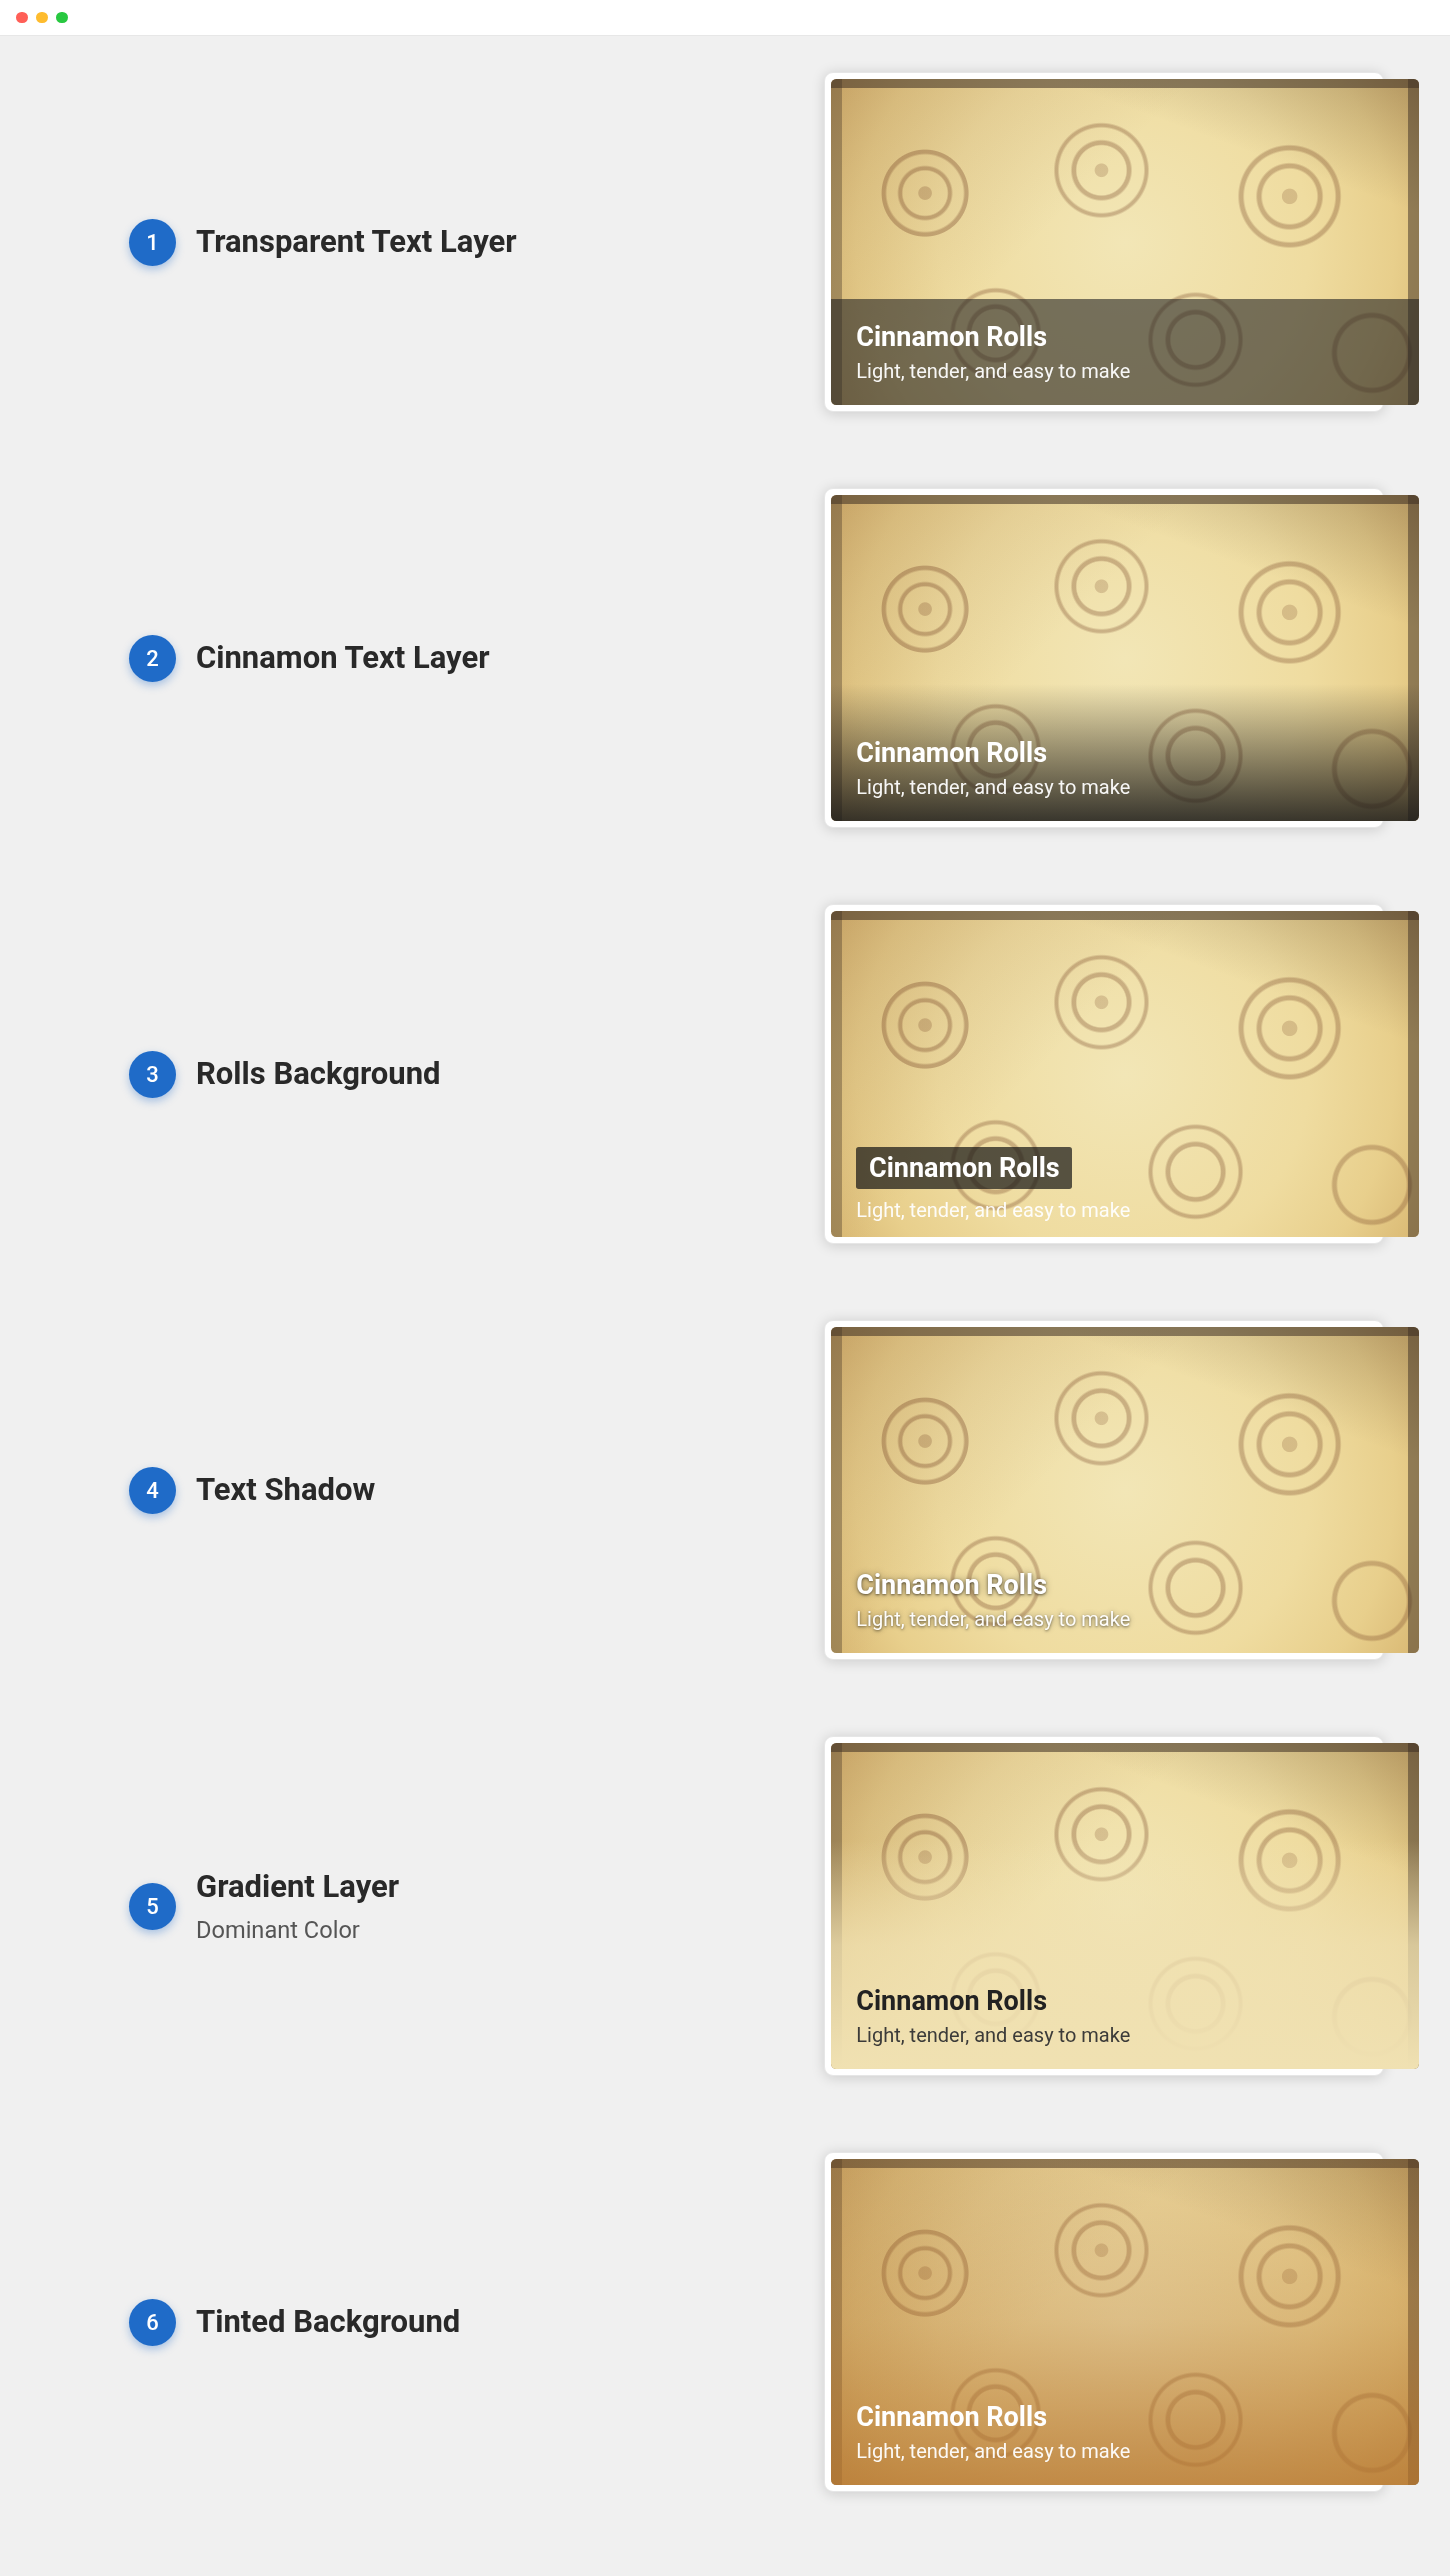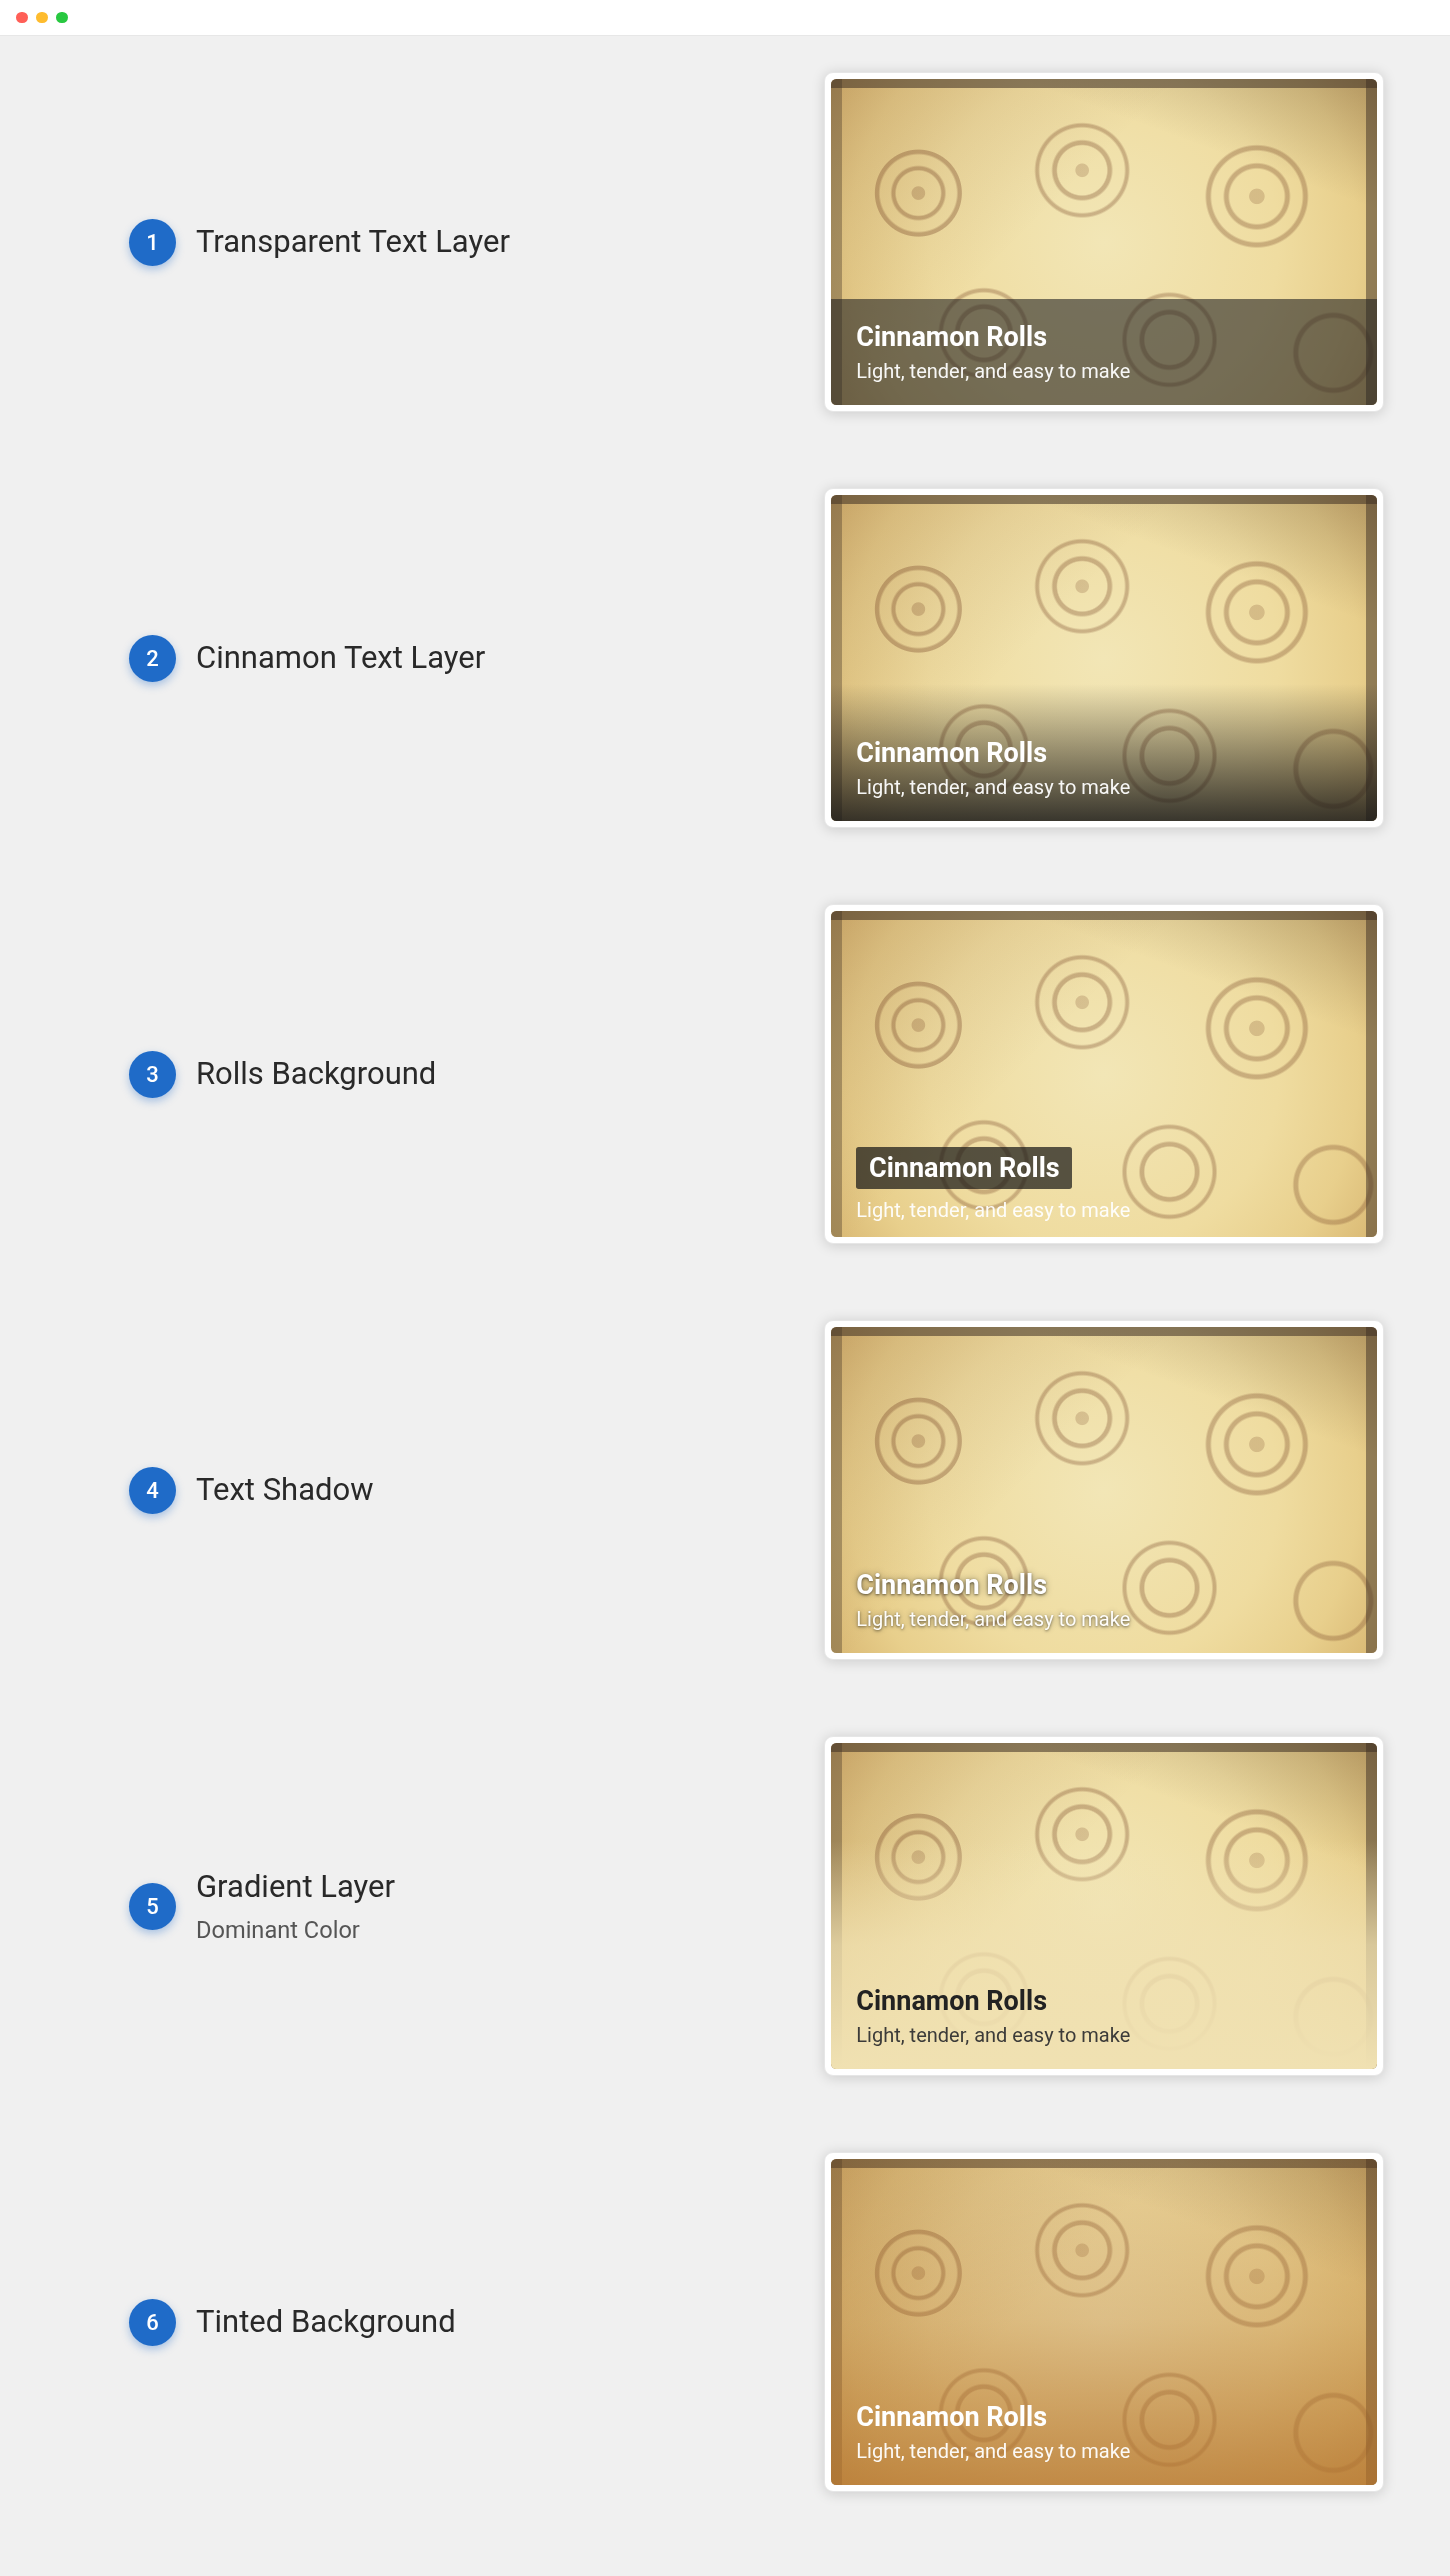--- a/index.html
+++ b/index.html
@@ -60,38 +60,39 @@
   .badge{
     width:47px;height:47px;border-radius:50%;
     background:var(--badge);
     color:#fff;
     display:flex;align-items:center;justify-content:center;
     font-size:22px;font-weight:500;
     box-shadow:0 3.6px 9px rgba(31,107,200,.35);
     flex-shrink:0;
   }
   .label-texts{display:flex;flex-direction:column}
-  .label-title{font-size:31px;font-weight:400;color:var(--text);line-height:1.25}
+  .label-title{font-size:31px;font-weight:700;color:var(--text);line-height:1.25}
   .label-sub{font-size:23.6px;color:var(--muted);margin-top:9px}
 
   
   .card{
     width:560px;height:340px;
     border-radius:9px;
     background:#fff;
     padding:6.3px;
     box-sizing:border-box;
     box-shadow:0 1.8px 12.7px rgba(0,0,0,.15);
     border:0.9px solid var(--card-border);
   }
   .thumb{
     position:relative;
     width:100%;height:100%;
     border-radius:5.4px;
     overflow:hidden;
+    padding-left:42px;
   }
 
   
   .img{
     position:absolute;inset:0;
     background:
       radial-gradient(circle at 16% 35%, rgba(120,70,40,.0) 0 38px, rgba(120,70,40,.35) 40px 43px, rgba(0,0,0,0) 44px) ,
       radial-gradient(circle at 16% 35%, rgba(120,70,40,.0) 0 22px, rgba(120,70,40,.35) 23.6px 26px, rgba(0,0,0,0) 28px) ,
       radial-gradient(circle at 16% 35%, rgba(120,70,40,.25) 0 6.3px, rgba(0,0,0,0) 7.3px) ,
       radial-gradient(circle at 46% 28%, rgba(120,70,40,.0) 0 42px, rgba(120,70,40,.32) 44px 46px, rgba(0,0,0,0) 48px) ,

